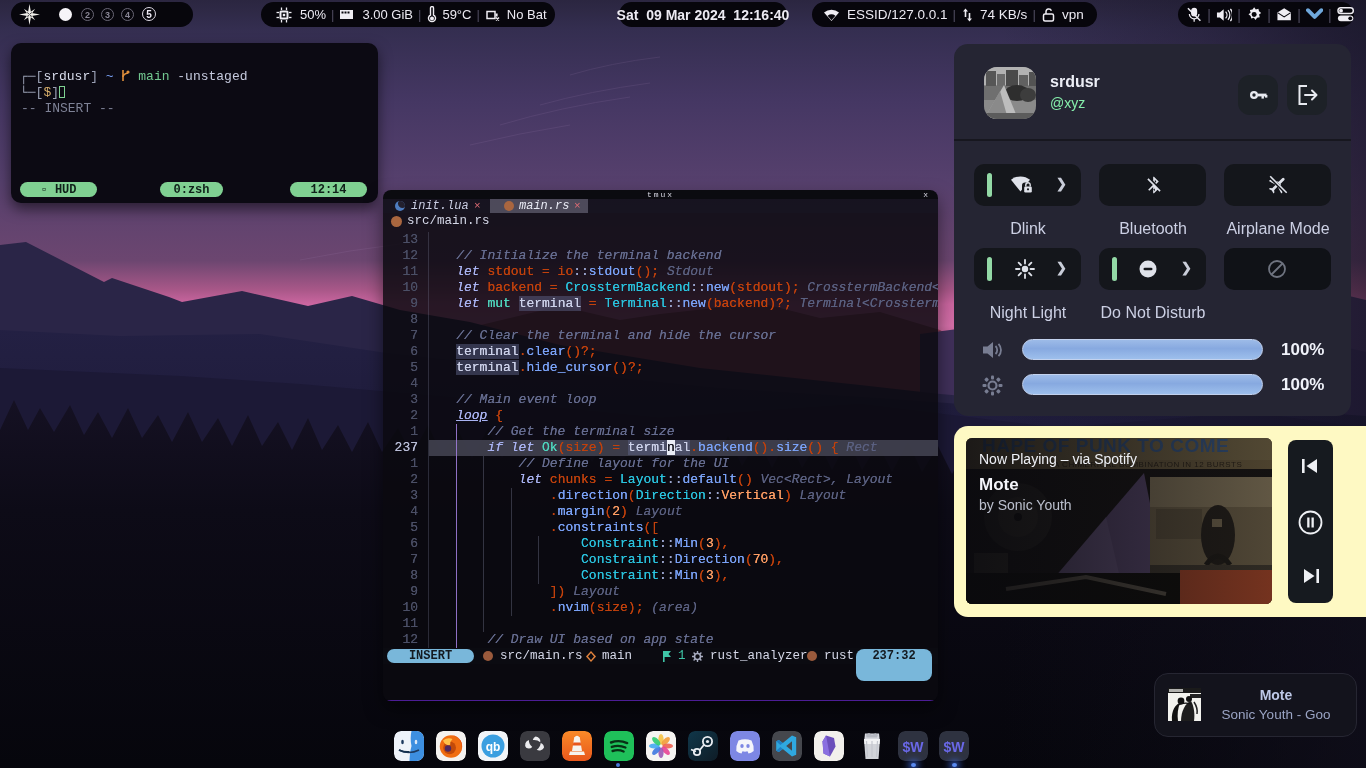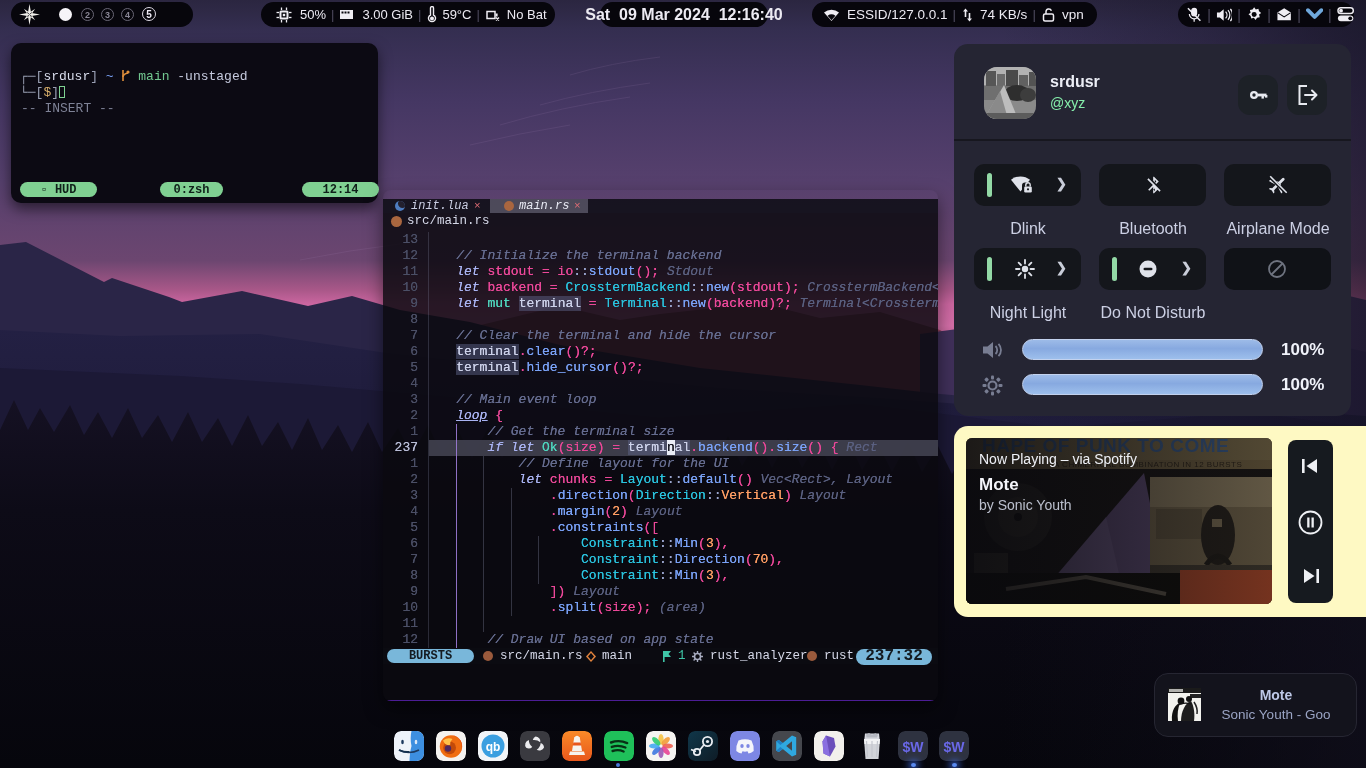--- a/index.html
+++ b/index.html
@@ -25,21 +25,21 @@
   .code { position:absolute; left:42px; }
   
   .cm { color:#656c8f; font-style:italic; }
   .kw { color:#a9b3f2; font-style:italic; }
   .ty { color:#2ac3de; }
   .fn { color:#7aa2f7; }
   .grn { color:#4fd6be; }
   .num { color:#ff9e64; }
   .pun { color:#9aa5ce; }
   .vt { color:#5a6080; font-style:italic; }
-  .txt { color:#ec4899; }
+  .txt { color:#c2410c; }
   .hl { background:rgba(95,100,138,0.48); color:#cdd2ea; }
   .cur { background:#e9ecf5; color:#15151f; }
   .kwl { color:#a9b3f2; font-style:italic; text-decoration:underline; }
   
   #cc { left:954px; top:44px; width:397px; height:372px; background:#252533; border-radius:14px; }
   .qbtn { position:absolute; height:42px; background:#14161b; border-radius:10px; }
   .qlabel { position:absolute; color:#ccd0e4; font-size:16px; text-align:center; width:130px; }
   .gbar { position:absolute; width:5px; height:24px; background:#93d9a6; border-radius:3px; top:9px; }
   .chev { position:absolute; color:#c9cdd9; font-size:13px; font-weight:bold; top:12px; left:82px; }
   
@@ -151,21 +151,21 @@
     <path d="M4.5 2 a1.5 1.5 0 0 1 3 0 v7 a3.5 3.5 0 1 1 -3 0 Z" fill="none" stroke="#efedf3" stroke-width="1.4"></path>
     <circle cx="6" cy="12.5" r="2" fill="#efedf3"></circle>
   </svg>59°C<span class="sep">|</span>
   <svg width="16" height="16" viewBox="0 0 16 16" style="margin-right:6px">
     <path d="M2 4.5 h8 v7 h-8 z" fill="none" stroke="#efedf3" stroke-width="1.5"></path>
     <rect x="10.6" y="6.5" width="2" height="3" fill="#efedf3"></rect>
     <path d="M11 10.5 l3 3 M14 10.5 l-3 3" stroke="#efedf3" stroke-width="1.4"></path>
   </svg>No Bat
 </div>
 
-<div class="pill" style="left:600px; width:168px; justify-content:center; font-weight:bold; font-size:16px;">Sat&nbsp; 09 Mar 2024&nbsp; 12:16:40</div>
+<div class="pill" style="left:619px; width:168px; justify-content:center; font-weight:bold; font-size:14px;">Sat&nbsp; 09 Mar 2024&nbsp; 12:16:40</div>
 
 <div class="pill" style="left:812px; width:285px; padding-left:11px; font-size:13.5px;">
   <svg width="17" height="14" viewBox="0 0 17 14" style="margin-right:7px">
     <path d="M8.5 13 L1 4.5 A11.5 11.5 0 0 1 16 4.5 Z" fill="#efedf3"></path>
     <path d="M8.5 12.2 L4.6 7.8 A6.4 6.4 0 0 1 12.4 7.8 Z" fill="#07060c"></path>
   </svg>ESSID/127.0.0.1<span class="sep">|</span>
   <svg width="13" height="14" viewBox="0 0 13 14" fill="#efedf3" style="margin-right:6px">
     <path d="M4 3.5 L6.5 0.5 L9 3.5 H7.3 V9 H5.7 V3.5 Z" transform="translate(-2,0)"></path>
     <path d="M4 10.5 L6.5 13.5 L9 10.5 H7.3 V5 H5.7 V10.5 Z" transform="translate(2,0)"></path>
   </svg>74 KB/s<span class="sep">|</span>
@@ -217,24 +217,25 @@
         <g stroke="#e08f3c" stroke-width="1.6" fill="none">
           <path d="M2 1 V12"></path>
           <path d="M2 8 Q2 5 7 4"></path>
         </g>
         <circle cx="7" cy="3" r="1.6" fill="#e08f3c"></circle>
       </svg> <span style="color:#73c991">main</span> <span style="color:#c6cade">-unstaged</span></div>
   <div class="abs" style="left:9px; top:42px; white-space:pre;"><span style="color:#9aa0b4">└─[</span><span style="color:#d9b06c">$</span><span style="color:#9aa0b4">]</span><span style="display:inline-block;width:6px;height:12px;border:1.5px solid #7ed392;vertical-align:-2px"></span></div>
   <div class="abs" style="left:10px; top:58px; color:#7e8296;">-- INSERT --</div>
   <div class="tpill" style="left:9px; top:139px; width:77px;">▫ HUD</div>
   <div class="tpill" style="left:149px; top:139px; width:63px;">0:zsh</div>
-  <div class="tpill" style="left:291px; top:139px; width:77px;">12:14</div>
+  <div class="tpill" style="left:279px; top:139px; width:77px;">12:14</div>
 </div>
 
 <div class="abs" id="nvim">
+  <div class="abs" style="left:0;top:0;width:555px;height:9px;background:#0b0b10;color:#d8d8e4;font-size:8px;letter-spacing:2px;text-align:center;line-height:9px;">tmux<span style="position:absolute;right:10px;letter-spacing:0">x</span></div>
   <div class="abs" style="left:0;top:9px;width:555px;height:502px;background:rgba(10,9,15,0.85);"></div>
   <div id="nvcontent" class="abs" style="left:0;top:9px;width:555px;height:502px;overflow:hidden">
 
   <div class="abs" style="left:0;top:0;width:555px;height:14px;background:rgba(24,21,33,0.72)">
     <div class="abs" style="left:107px;top:0;width:98px;height:14px;background:rgba(96,92,110,0.75)"></div>
     <div class="abs" style="left:12px;top:2px;width:10px;height:10px;border-radius:50%;background:#4e7cbf;overflow:hidden">
           <div style="position:absolute;left:3px;top:-2px;width:9px;height:9px;border-radius:50%;background:#23202e"></div>
         </div>
     <span class="abs" style="left:28px;top:0px;font-size:12px;line-height:14px;font-style:italic;color:#c9cde2;font-family:'Liberation Mono',monospace">init.lua</span>
     <span class="abs" style="left:91px;top:0px;font-size:11px;line-height:14px;color:#e06c75">×</span>
@@ -269,26 +270,26 @@
 <div class="nrow" style="top:241px"><span class="ln" style="color:#b9bed8">237</span><span class="code"><span class="kw">        if</span><span class="kw"> let</span><span class="grn"> Ok</span><span class="txt">(size) = </span><span class="hl">termi</span><span class="cur">n</span><span class="hl">al</span><span class="txt">.</span><span class="fn">backend</span><span class="txt">().</span><span class="fn">size</span><span class="txt">() { </span><span class="vt">Rect</span></span></div>
 <div class="nrow" style="top:257px"><span class="ln">1</span><span class="code"><span class="cm">            // Define layout for the UI</span></span></div>
 <div class="nrow" style="top:273px"><span class="ln">2</span><span class="code"><span class="kw">            let</span><span class="txt"> chunks = </span><span class="ty">Layout</span><span class="pun">::</span><span class="fn">default</span><span class="txt">() </span><span class="vt">Vec&lt;Rect&gt;, Layout</span></span></div>
 <div class="nrow" style="top:289px"><span class="ln">3</span><span class="code"><span class="txt">                .</span><span class="fn">direction</span><span class="txt">(</span><span class="ty">Direction</span><span class="pun">::</span><span class="num">Vertical</span><span class="txt">) </span><span class="vt">Layout</span></span></div>
 <div class="nrow" style="top:305px"><span class="ln">4</span><span class="code"><span class="txt">                .</span><span class="fn">margin</span><span class="txt">(</span><span class="num">2</span><span class="txt">) </span><span class="vt">Layout</span></span></div>
 <div class="nrow" style="top:321px"><span class="ln">5</span><span class="code"><span class="txt">                .</span><span class="fn">constraints</span><span class="txt">([</span></span></div>
 <div class="nrow" style="top:337px"><span class="ln">6</span><span class="code"><span class="ty">                    Constraint</span><span class="pun">::</span><span class="fn">Min</span><span class="txt">(</span><span class="num">3</span><span class="txt">),</span></span></div>
 <div class="nrow" style="top:353px"><span class="ln">7</span><span class="code"><span class="ty">                    Constraint</span><span class="pun">::</span><span class="fn">Direction</span><span class="txt">(</span><span class="num">70</span><span class="txt">),</span></span></div>
 <div class="nrow" style="top:369px"><span class="ln">8</span><span class="code"><span class="ty">                    Constraint</span><span class="pun">::</span><span class="fn">Min</span><span class="txt">(</span><span class="num">3</span><span class="txt">),</span></span></div>
 <div class="nrow" style="top:385px"><span class="ln">9</span><span class="code"><span class="txt">                ]) </span><span class="vt">Layout</span></span></div>
-<div class="nrow" style="top:401px"><span class="ln">10</span><span class="code"><span class="txt">                .</span><span class="fn">split</span><span class="txt">(size); </span><span class="vt">(area)</span></span></div>
+<div class="nrow" style="top:401px"><span class="ln">10</span><span class="code"><span class="txt">                .</span><span class="fn">nvim</span><span class="txt">(size); </span><span class="vt">(area)</span></span></div>
 <div class="nrow" style="top:417px"><span class="ln">11</span><span class="code"></span></div>
 <div class="nrow" style="top:433px"><span class="ln">12</span><span class="code"><span class="cm">        // Draw UI based on app state</span></span></div>
 
   <div class="abs" style="left:0;top:449px;width:555px;height:16px;background:#0b0b11">
-    <div class="abs" style="left:4px;top:1px;width:87px;height:14px;background:#79b7da;border-radius:8px;color:#141a20;font-size:12px;font-weight:bold;text-align:center;line-height:14px;font-family:'Liberation Mono',monospace">BURSTS</div>
+    <div class="abs" style="left:4px;top:1px;width:87px;height:14px;background:#79b7da;border-radius:8px;color:#141a20;font-size:12px;font-weight:bold;text-align:center;line-height:14px;font-family:'Liberation Mono',monospace">INSERT</div>
     <div class="abs" style="left:100px;top:3px;width:10px;height:10px;border-radius:50%;background:#9a5a3c"></div>
     <span class="abs" style="left:117px;top:0;font-size:12.5px;line-height:16px;color:#d5d8e8;font-family:'Liberation Mono',monospace">src/main.rs</span>
     <svg class="abs" style="left:203px;top:3px" width="10" height="11" viewBox="0 0 10 11">
           <path d="M5 0 L10 5.5 L5 11 L0 5.5 Z" fill="#e0823c"></path>
           <path d="M5 2 L8 5.5 L5 9 L2 5.5 Z" fill="#0b0b11"></path>
         </svg>
     <span class="abs" style="left:219px;top:0;font-size:12.5px;line-height:16px;color:#d5d8e8;font-family:'Liberation Mono',monospace">main</span>
     <svg class="abs" style="left:279px;top:3px" width="10" height="11" viewBox="0 0 10 11">
           <path d="M1 0 h8 l-2.5 3 L9 6 H1 Z" fill="#3fc5a7"></path>
           <rect x="1" y="0" width="1.6" height="11" fill="#3fc5a7"></rect>
@@ -304,21 +305,21 @@
             <line x1="1.6" y1="1.6" x2="3" y2="3"></line>
             <line x1="8" y1="8" x2="9.4" y2="9.4"></line>
             <line x1="9.4" y1="1.6" x2="8" y2="3"></line>
             <line x1="1.6" y1="9.4" x2="3" y2="8"></line>
           </g>
         </svg>
     <span class="abs" style="left:327px;top:0;font-size:12.5px;line-height:16px;color:#d5d8e8;font-family:'Liberation Mono',monospace">rust_analyzer</span>
     <div class="abs" style="left:424px;top:3px;width:10px;height:10px;border-radius:50%;background:#9a5a3c"></div>
 
     <span class="abs" style="left:441px;top:0;font-size:12.5px;line-height:16px;color:#d5d8e8;font-family:'Liberation Mono',monospace">rust</span>
-    <div class="abs" style="left:473px;top:1px;width:76px;height:16px;background:#79b7da;border-radius:8px;color:#141a20;font-size:16px;font-weight:bold;text-align:center;line-height:14px;font-family:'Liberation Mono',monospace">237:32</div>
+    <div class="abs" style="left:473px;top:1px;width:76px;height:32px;background:#79b7da;border-radius:8px;color:#141a20;font-size:12px;font-weight:bold;text-align:center;line-height:14px;font-family:'Liberation Mono',monospace">237:32</div>
   </div>
 
 
   <div class="abs" style="left:0;top:501px;width:555px;height:19px;background:#4c1d95">
     <div class="abs" style="left:4px;top:3px;width:84px;height:15px;background:#7ab8da;border-radius:8px;color:#13202a;font-size:12px;font-weight:bold;text-align:center;line-height:15px;font-family:'Liberation Mono',monospace">▫ tmux</div>
     <div class="abs" style="left:240px;top:3px;width:71px;height:15px;background:#7ab8da;border-radius:8px;color:#13202a;font-size:12px;font-weight:bold;text-align:center;line-height:15px;font-family:'Liberation Mono',monospace">0:nvim</div>
     <div class="abs" style="left:473px;top:3px;width:69px;height:15px;background:#7ab8da;border-radius:8px;color:#13202a;font-size:12px;font-weight:bold;text-align:center;line-height:15px;font-family:'Liberation Mono',monospace">12:13</div>
   </div>
 
   </div>

